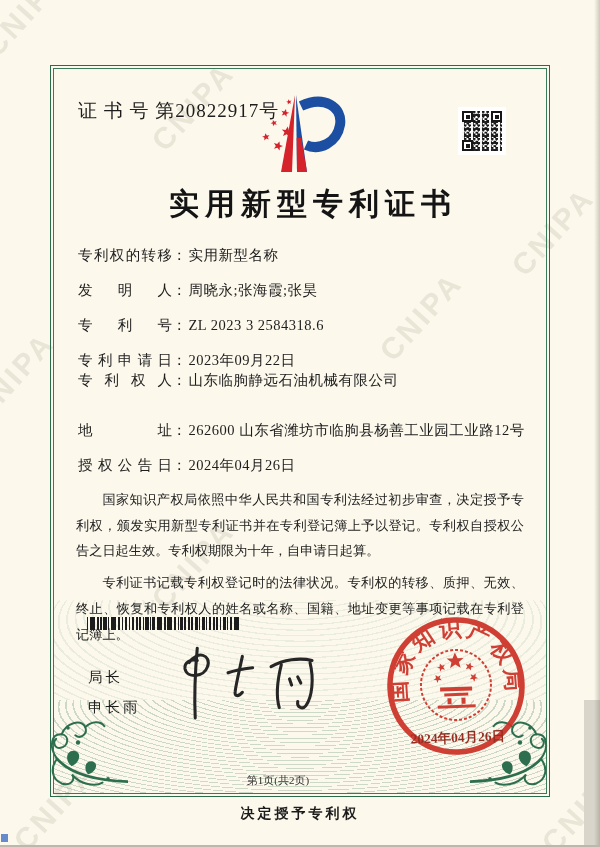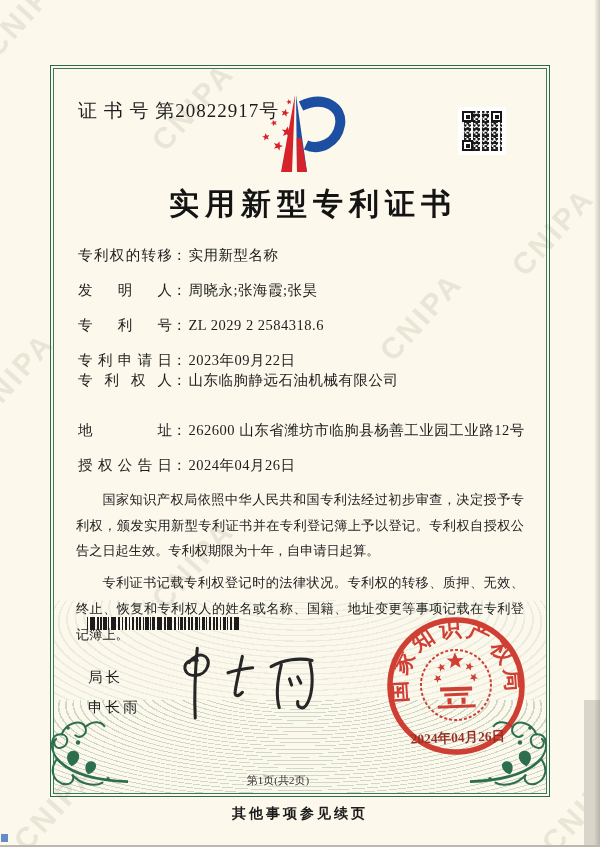--- a/index.html
+++ b/index.html
@@ -154,21 +154,21 @@
 
 <div class="title">实用新型专利证书</div>
 
 <div class="row" style="top:246px">
   <span class="f-label">专利权的转移</span><span class="f-colon">：</span><span class="f-value">实用新型名称</span>
 </div>
 <div class="row" style="top:281px">
   <span class="f-label">发明人</span><span class="f-colon">：</span><span class="f-value">周晓永;张海霞;张昊</span>
 </div>
 <div class="row" style="top:316px">
-  <span class="f-label">专利号</span><span class="f-colon">：</span><span class="f-value">ZL 2029 2 2584318.6</span>
+  <span class="f-label">专利号</span><span class="f-colon">：</span><span class="f-value">ZL 2023 3 2584318.6</span>
 </div>
 <div class="row" style="top:351px">
   <span class="f-label">专利申请日</span><span class="f-colon">：</span><span class="f-value">2023年09月22日</span>
 </div>
 <div class="row" style="top:371px">
   <span class="f-label">专利权人</span><span class="f-colon">：</span><span class="f-value">山东临朐静远石油机械有限公司</span>
 </div>
 <div class="row" style="top:421px">
   <span class="f-label">地址</span><span class="f-colon">：</span><span class="f-value">262600 山东省潍坊市临朐县杨善工业园工业路12号</span>
 </div>
@@ -218,18 +218,18 @@
       <rect x="63" y="82" width="24" height="3"></rect>
       <rect x="66" y="87" width="4" height="6"></rect>
       <rect x="80" y="87" width="4" height="6"></rect>
       <rect x="56" y="94" width="38" height="3"></rect>
     </g>
   </g>
   <text x="75" y="131" text-anchor="middle" font-size="13.5" font-weight="bold" fill="#8f1f13" font-family="Liberation Serif, DejaVu Serif, serif">2024年04月26日</text>
 </svg>
 
 <div class="page-num">第1页(共2页)</div>
-<div class="cont-note">其他事项参见续页</div>
+<div class="cont-note">决定授予专利权</div>
 
 <div class="edge-right-wide"></div>
 <div class="edge-right"></div>
 <div class="edge-bottom"></div>
 <div class="artifact-blue"></div>
 
 </body></html>

